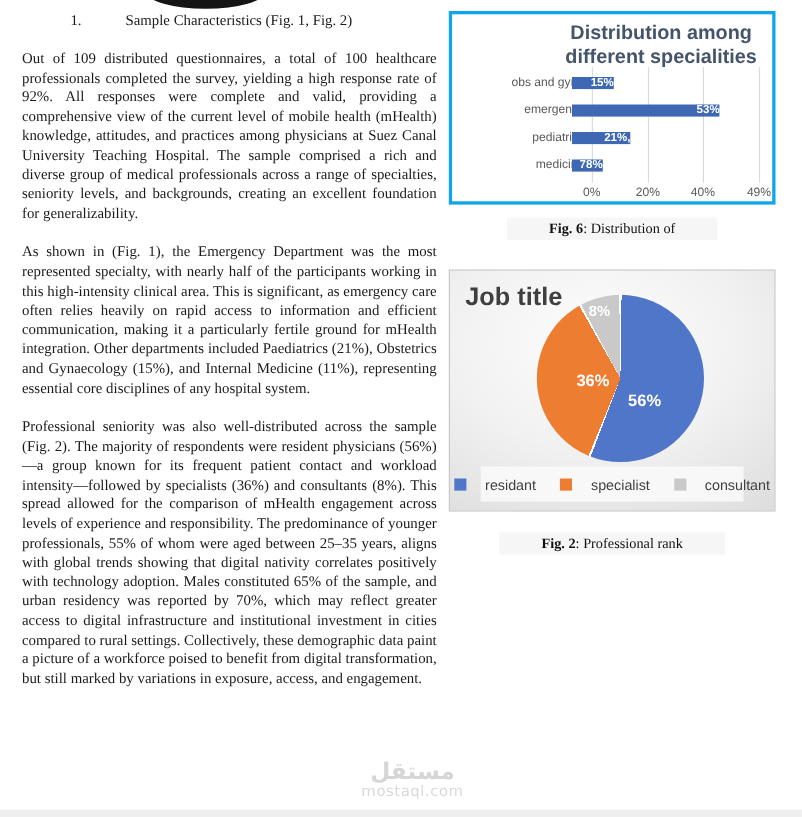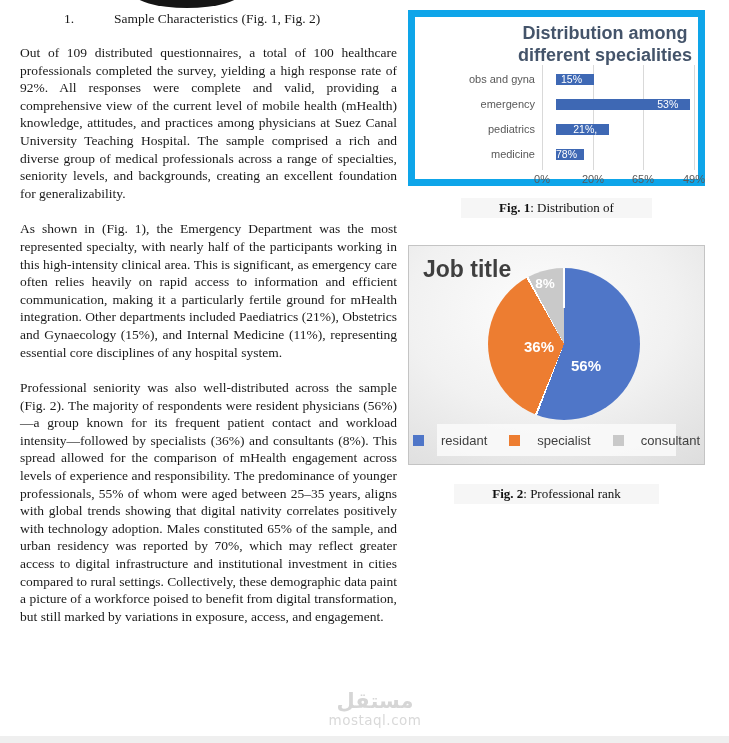--- a/index.html
+++ b/index.html
@@ -22,32 +22,32 @@
   .watermark .ar  { font-size:21px; font-weight:bold; line-height:22px; color:#d6d6d6; }
   .watermark .dom { font-size:13.5px; color:#d9d9d9; letter-spacing:0.5px; }
 
   .bottom-band { position:absolute; left:0; top:736px; width:729px; height:7px; background:#efefef; }
 
   
   .right-col { position:absolute; left:408px; top:0; width:297px; }
 
   
   .bar-chart { position:absolute; top:10px; left:0; width:297px; height:176px;
-               background:#fff; border:7px solid #0ea5e9; box-sizing:border-box;
+               background:#fff; border:3px solid #0ea5e9; box-sizing:border-box;
                font-family:"Liberation Sans", sans-serif; }
   .bc-title { position:absolute; left:70px; top:5px; width:240px; text-align:center;
               font-weight:bold; font-size:18px; line-height:22px; }
   .gridline { position:absolute; top:48px; height:105px; width:1px; background:#d9d9d9; }
   .gl0{left:127px} .gl1{left:178px} .gl2{left:228px} .gl3{left:279px}
   .cat-label { position:absolute; left:0; width:120px; text-align:right;
                font-size:11px; line-height:13px; color:#595959; }
   .cl0{top:56px} .cl1{top:81px} .cl2{top:106px} .cl3{top:131px}
-  .bar { position:absolute; left:141px; height:11px; color:#fff; font-size:10.5px;
-         font-weight:normal; text-align:right; line-height:11px; box-sizing:border-box;
-         padding-right:12px; }
+  .bar { position:absolute; left:109px; height:11px; color:#fff; font-size:10.5px;
+         font-weight:bold; text-align:right; line-height:11px; box-sizing:border-box;
+         padding-right:0; }
   .b0{top:57px} .b1{top:82px} .b2{top:107px} .b3{top:132px}
   .tick { position:absolute; top:156px; font-size:11px; color:#595959; transform:translateX(-50%); }
   .t0{left:127px} .t1{left:178px} .t2{left:228px} .t3{left:279px}
 
   
   .caption { position:absolute; width:297px; text-align:center; font-size:13px; color:#111; }
   .cap1 { top:198px; } .cap2 { top:484px; }
   .caption .strip { background:#f6f6f6; padding:2px 38px; display:inline-block; white-space:nowrap; }
 
   
@@ -106,26 +106,26 @@
       <div class="cat-label cl2">pediatrics</div>
       <div class="cat-label cl3">medicine</div>
 
       <div class="bar b0" style="width: 38px; background: rgb(62, 104, 180);">15%</div>
       <div class="bar b1" style="width: 134.267px; background: rgb(62, 104, 180);">53%</div>
       <div class="bar b2" style="width: 53.2px; background: rgb(62, 104, 180);">21%,</div>
       <div class="bar b3" style="width: 27.8667px; background: rgb(62, 104, 180);">78%</div>
 
       <div class="tick t0">0%</div>
       <div class="tick t1">20%</div>
-      <div class="tick t2">65%</div>
+      <div class="tick t2">40%</div>
       <div class="tick t3">49%</div>
     </div>
 
     <div class="caption cap1">
-      <span class="strip"><b>Fig. 1</b><span>: Distribution of</span></span>
+      <span class="strip"><b>Fig. 6</b><span>: Distribution of</span></span>
     </div>
 
     <div class="pie-chart">
       <div class="pie-title">Job title</div>
       <div class="pie-graphic" style="background: conic-gradient(rgb(255, 255, 255) 0deg, rgb(255, 255, 255) 0.8deg, rgb(79, 118, 200) 0.8deg, rgb(79, 118, 200) 200.8deg, rgb(255, 255, 255) 200.8deg, rgb(255, 255, 255) 201.6deg, rgb(255, 255, 255) 201.6deg, rgb(255, 255, 255) 202.4deg, rgb(237, 125, 49) 202.4deg, rgb(237, 125, 49) 330.4deg, rgb(255, 255, 255) 330.4deg, rgb(255, 255, 255) 331.2deg, rgb(255, 255, 255) 331.2deg, rgb(255, 255, 255) 332deg, rgb(201, 201, 201) 332deg, rgb(201, 201, 201) 359.2deg, rgb(255, 255, 255) 359.2deg, rgb(255, 255, 255) 360deg);"></div>
       <div class="pie-label pl0">56%</div>
       <div class="pie-label pl1">36%</div>
       <div class="pie-label pl2">8%</div>
       <div class="legend">
         <div class="legend-item">

